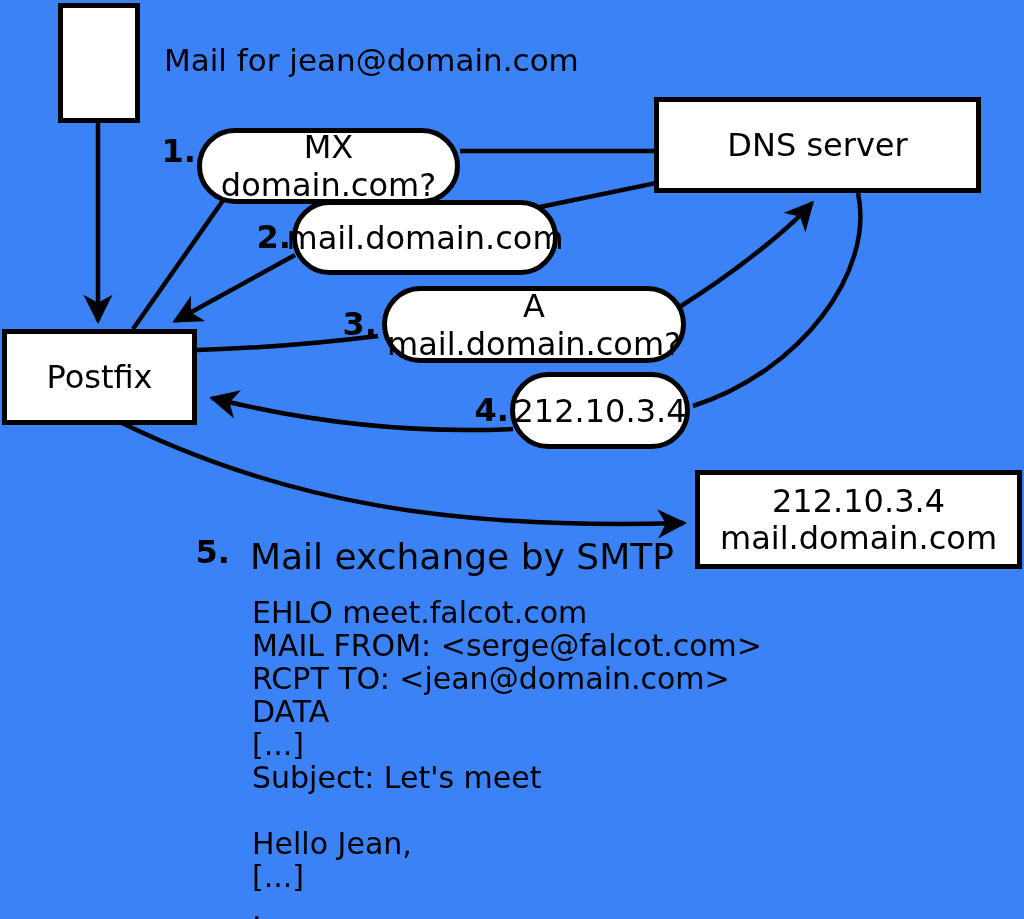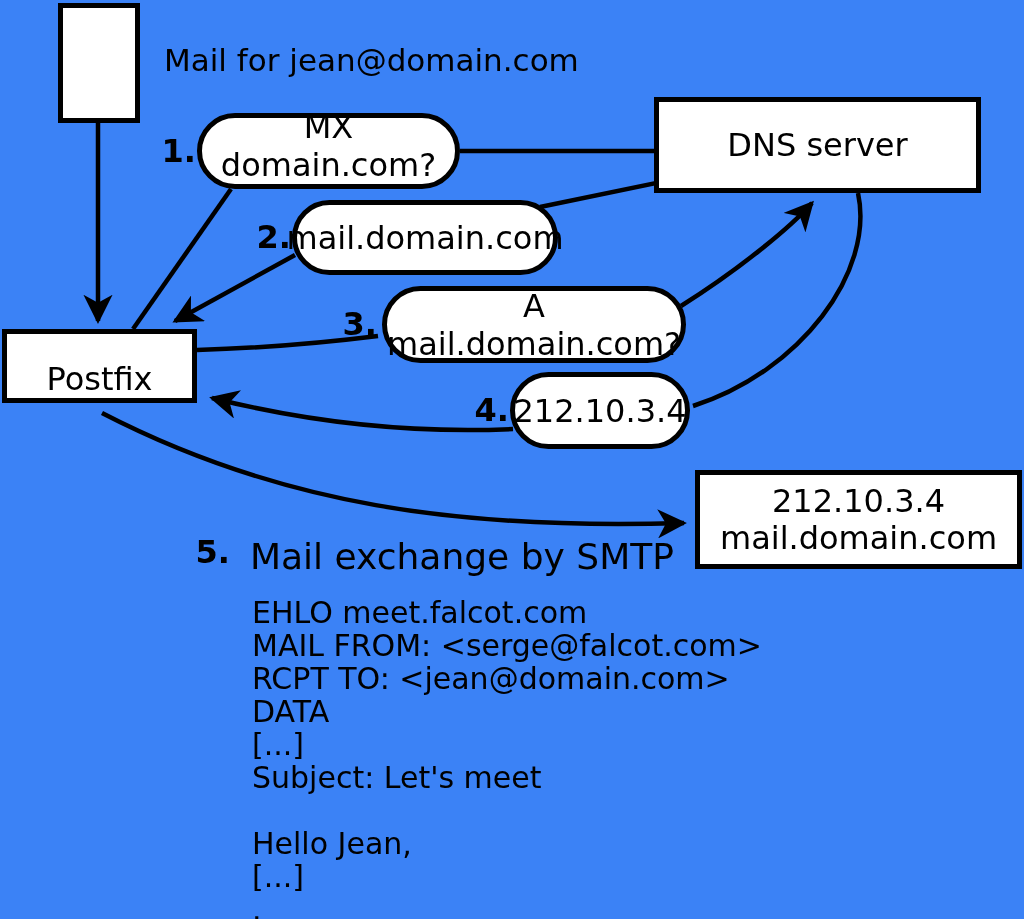--- a/index.html
+++ b/index.html
@@ -53,26 +53,26 @@
   </svg>
 
   <div class="node rect-plain" style="left:58px; top:3px; width:82px; height:120px;"></div>
 
   <div class="free-label" style="left:164px; top:42px;">Mail for jean@domain.com</div>
 
   <div class="node" style="left:654px; top:97px; width:327px; height:96px;">
     <span>DNS server</span>
   </div>
 
-  <div class="node" style="left:2px; top:329px; width:195px; height:74px;align-items:flex-end;">
+  <div class="node" style="left:2px; top:329px; width:195px; height:96px;">
     <span>Postfix</span>
   </div>
 
   <div class="num" style="left:136px; top:132px;">1.</div>
-  <div class="node pill" style="left:197px; top:113px; width:263px; height:76px;align-items:flex-end;">
+  <div class="node pill" style="left:197px; top:128px; width:263px; height:76px;">
     <span>MX domain.com?</span>
   </div>
 
   <div class="num" style="left:231px; top:218px;">2.</div>
   <div class="node pill" style="left:292px; top:200px; width:266px; height:75px;">
     <span>mail.domain.com</span>
   </div>
 
   <div class="num" style="left:317px; top:305px;">3.</div>
   <div class="node pill" style="left:382px; top:286px; width:304px; height:77px;justify-content:center;">

